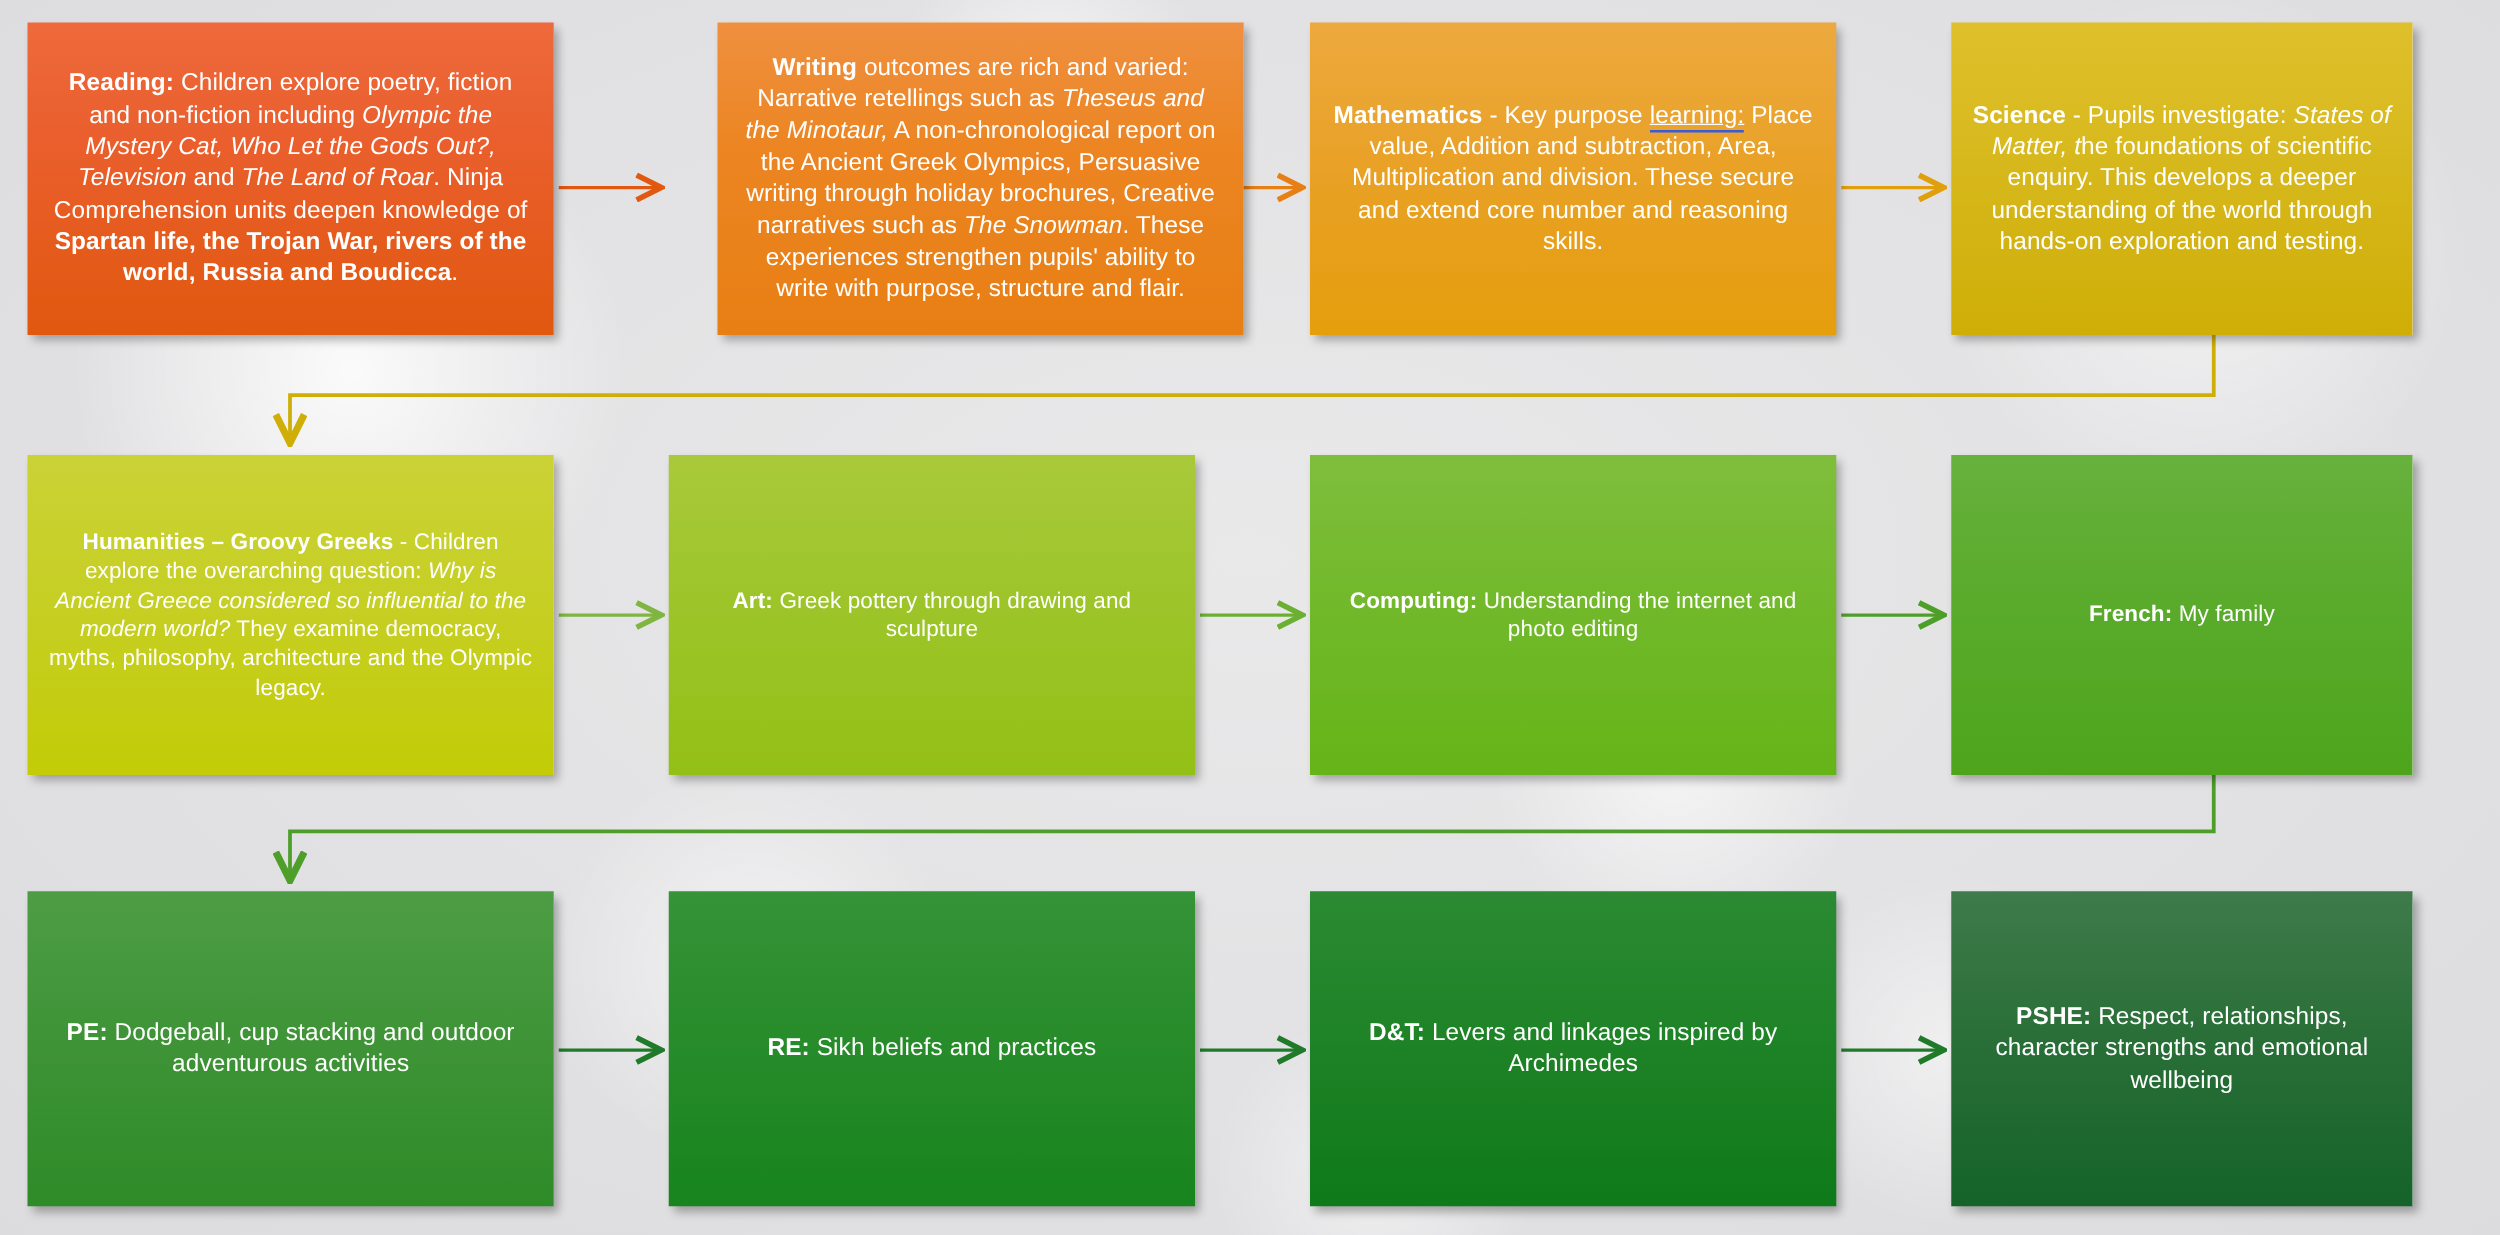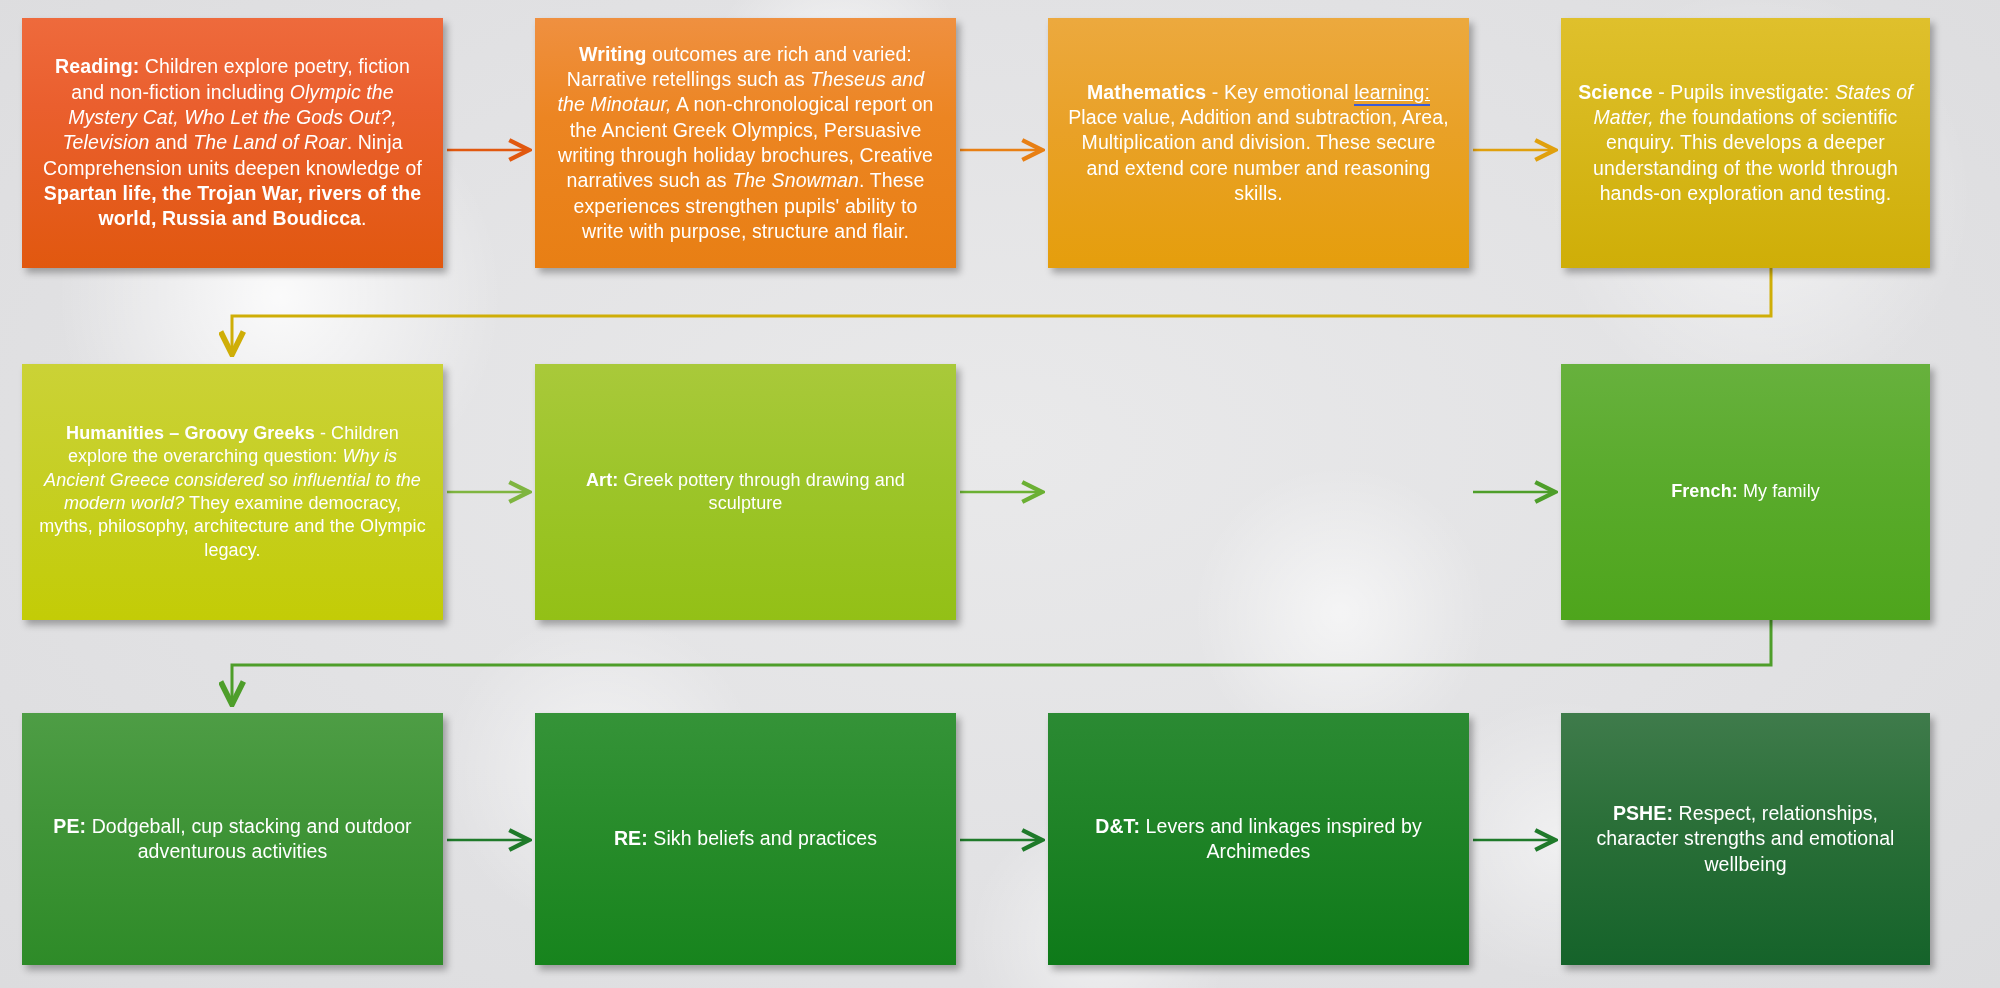--- a/index.html
+++ b/index.html
@@ -61,21 +61,21 @@
   .c3 { left: 1048px; width: 421px; }
   .c4 { left: 1561px; width: 369px; }
 
   
   .r1 .txt { font-size: 19.5px; }
   .r2 .txt { font-size: 18px; }
   .r3 .txt { font-size: 19.5px; }
 
   
   .g-reading { background: linear-gradient(180deg,#ee6a3c 0%, #ea5f2e 35%, #e1580f 100%); }
-  .g-writing { background: linear-gradient(180deg,#ef9040 0%, #ec8522 40%, #e87f14 100%); }
+  .g-writing { background: linear-gradient(180deg,#ef9040 0%, #ec8522 40%, #e87f14 100%); margin-left: 39px; }
   .g-maths   { background: linear-gradient(180deg,#eca93e 0%, #e9a127 45%, #e59e0c 100%); }
   .g-science { background: linear-gradient(180deg,#dfc02c 0%, #d7b81c 45%, #cfae07 100%); }
   
   .g-hum  { background: linear-gradient(180deg,#cbd236 0%, #c6cf24 45%, #c3cc06 100%); }
   .g-art  { background: linear-gradient(180deg,#a9c93a 0%, #9dc52a 45%, #93c016 100%); }
   .g-comp { background: linear-gradient(180deg,#7fbe3c 0%, #72b92b 45%, #65b418 100%); }
   .g-fre  { background: linear-gradient(180deg,#67b13d 0%, #5aab2c 45%, #4ea51c 100%); }
   
   .g-pe   { background: linear-gradient(180deg,#4e9d45 0%, #3f9437 45%, #2e8b28 100%); }
   .g-re   { background: linear-gradient(180deg,#359338 0%, #288c2b 45%, #17841d 100%); }
@@ -142,21 +142,21 @@
   </div>
 
   <div class="card r1 c2 g-writing">
     <div class="txt">
       <b>Writing</b><span> outcomes are rich and varied: Narrative retellings such as </span><i>Theseus and the Minotaur,</i><span> A non-chronological report on the Ancient Greek Olympics, Persuasive writing through holiday brochures, Creative narratives such as </span><i>The Snowman</i><span>. These experiences strengthen pupils' ability to write with purpose, structure and flair.</span>
     </div>
   </div>
 
   <div class="card r1 c3 g-maths">
     <div class="txt">
-      <b>Mathematics</b><span> - Key emotional </span><span class="sp sp2">learning:</span><span> Place value, Addition and subtraction, Area, Multiplication and division. These secure and extend core number and reasoning skills.</span>
+      <b>Mathematics</b><span> - Key purpose </span><span class="sp sp2">learning:</span><span> Place value, Addition and subtraction, Area, Multiplication and division. These secure and extend core number and reasoning skills.</span>
     </div>
   </div>
 
   <div class="card r1 c4 g-science">
     <div class="txt">
       <b>Science</b><span> - Pupils investigate: </span><i>States of Matter, t</i><span>he foundations of scientific enquiry. This develops a deeper understanding of the world through hands-on exploration and testing.</span>
     </div>
   </div>
 
   <div class="card r2 c1 g-hum">
@@ -164,20 +164,25 @@
       <b>Humanities – Groovy Greeks</b><span> - Children explore the overarching question: </span><i>Why is Ancient Greece considered so influential to the modern world?</i><span> They examine democracy, myths, philosophy, architecture and the Olympic legacy.</span>
     </div>
   </div>
 
   <div class="card r2 c2 g-art">
     <div class="txt">
       <b>Art:</b><span> Greek pottery through drawing and sculpture</span>
     </div>
   </div>
 
+  <div class="card r2 c3 g-comp">
+    <div class="txt">
+      <b>Computing:</b><span> Understanding the internet and photo editing</span>
+    </div>
+  </div>
 
   <div class="card r2 c4 g-fre">
     <div class="txt">
       <b>French:</b><span> My family</span>
     </div>
   </div>
 
   <div class="card r3 c1 g-pe">
     <div class="txt">
       <b>PE:</b><span> Dodgeball, cup stacking and outdoor adventurous activities</span>

